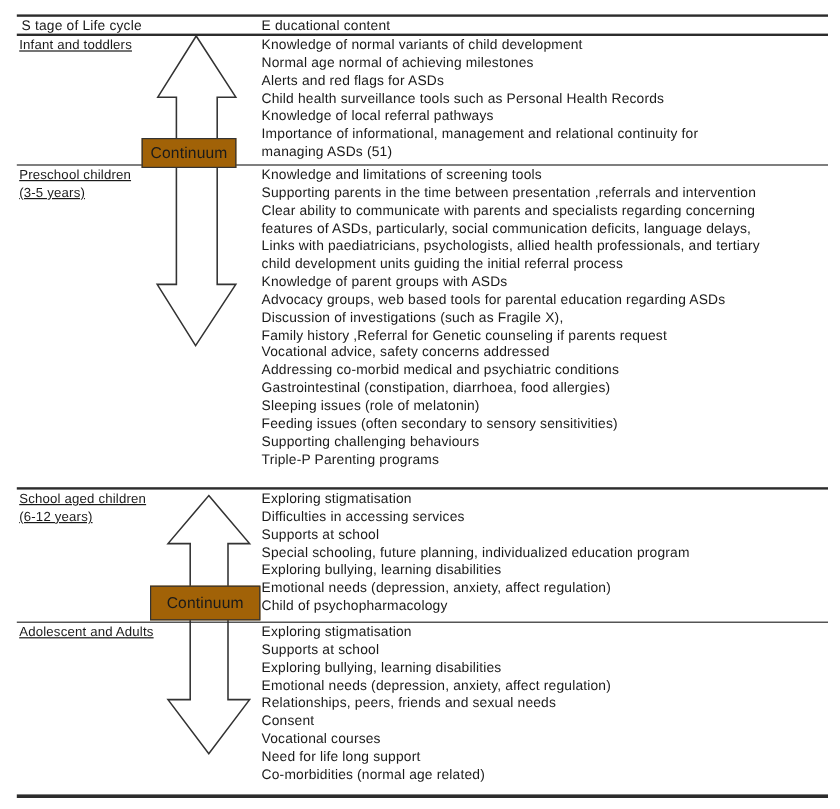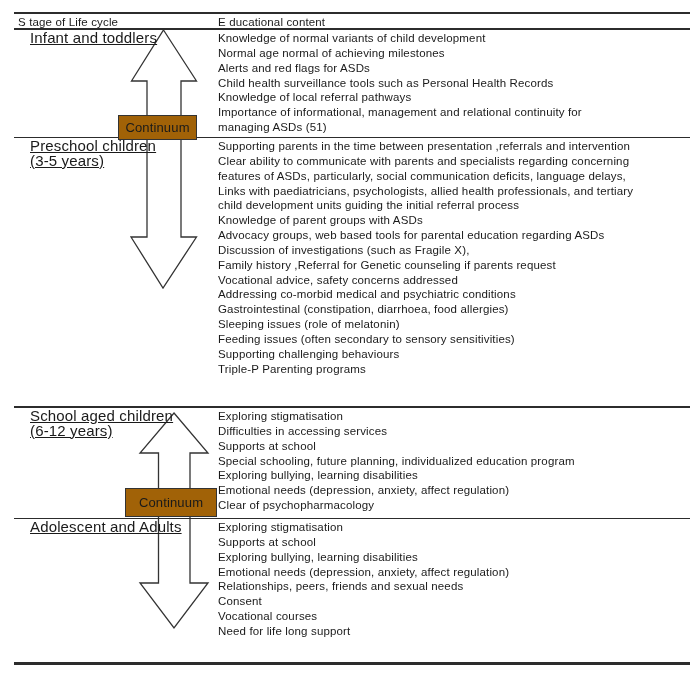--- a/index.html
+++ b/index.html
@@ -5,21 +5,21 @@
   html, body { margin: 0; padding: 0; background: #ffffff; }
   body {
     width: 700px; height: 674px; position: relative; overflow: hidden;
     font-family: "Liberation Sans", "DejaVu Sans", sans-serif;
     color: #1a1a1a; letter-spacing: 0.15px;
   }
   .layer { position: absolute; left: 0; top: 0; width: 700px; height: 674px; }
   .hr { position: absolute; left: 14px; width: 676px; background: #2c2c2c; z-index: 2; }
   .hdr { position: absolute; top: 16px; font-size: 11.5px; white-space: nowrap; z-index: 4; }
   .stage {
-    position: absolute; left: 30px; font-size: 15px; line-height: 14.85px;
+    position: absolute; left: 16px; font-size: 11px; line-height: 14.85px;
     white-space: nowrap; z-index: 4;
   }
   .stage .stage-line { text-decoration: underline; }
   .content {
     position: absolute; left: 218px; font-size: 11.5px; line-height: 14.85px;
     white-space: nowrap; z-index: 4;
   }
   .arrow-svg { z-index: 1; }
   .continuum-box {
     position: absolute; background: #a16207; border: 1.5px solid #333333;
@@ -63,20 +63,21 @@
 <div class="content" style="top:31px;">
     <div class="content-line">Knowledge of normal variants of child development</div>
     <div class="content-line">Normal age normal of achieving milestones</div>
     <div class="content-line">Alerts and red flags for ASDs</div>
     <div class="content-line">Child health surveillance tools such as Personal Health Records</div>
     <div class="content-line">Knowledge of local referral pathways</div>
     <div class="content-line">Importance of informational, management and relational continuity for</div>
     <div class="content-line">managing ASDs (51)</div>
   </div>
 <div class="content" style="top:139px;">
+    <div class="content-line">Knowledge and limitations of screening tools</div>
     <div class="content-line">Supporting parents in the time between presentation ,referrals and intervention</div>
     <div class="content-line">Clear ability to communicate with parents and specialists regarding concerning</div>
     <div class="content-line">features of ASDs, particularly, social communication deficits, language delays,</div>
     <div class="content-line">Links with paediatricians, psychologists, allied health professionals, and tertiary</div>
     <div class="content-line">child development units guiding the initial referral process</div>
     <div class="content-line">Knowledge of parent groups with ASDs</div>
     <div class="content-line">Advocacy groups, web based tools for parental education regarding ASDs</div>
     <div class="content-line">Discussion of investigations (such as Fragile X),</div>
     <div class="content-line">Family history ,Referral for Genetic counseling if parents request</div>
     <div class="content-line">Vocational advice, safety concerns addressed</div>
@@ -87,31 +88,32 @@
     <div class="content-line">Supporting challenging behaviours</div>
     <div class="content-line">Triple-P Parenting programs</div>
   </div>
 <div class="content" style="top:409px;">
     <div class="content-line">Exploring stigmatisation</div>
     <div class="content-line">Difficulties in accessing services</div>
     <div class="content-line">Supports at school</div>
     <div class="content-line">Special schooling, future planning, individualized education program</div>
     <div class="content-line">Exploring bullying, learning disabilities</div>
     <div class="content-line">Emotional needs (depression, anxiety, affect regulation)</div>
-    <div class="content-line">Clear of psychopharmacology</div>
+    <div class="content-line">Child of psychopharmacology</div>
   </div>
 <div class="content" style="top:520px;">
     <div class="content-line">Exploring stigmatisation</div>
     <div class="content-line">Supports at school</div>
     <div class="content-line">Exploring bullying, learning disabilities</div>
     <div class="content-line">Emotional needs (depression, anxiety, affect regulation)</div>
     <div class="content-line">Relationships, peers, friends and sexual needs</div>
     <div class="content-line">Consent</div>
     <div class="content-line">Vocational courses</div>
     <div class="content-line">Need for life long support</div>
+    <div class="content-line">Co-morbidities (normal age related)</div>
   </div>
 
 <div class="continuum-box" style="left:118px; top:114.5px; width:79px; height:25px;">
   <span>Continuum</span>
 </div>
 <div class="continuum-box" style="left:125px; top:487.5px; width:92px; height:29.5px;">
   <span>Continuum</span>
 </div>
 
 </body></html>

